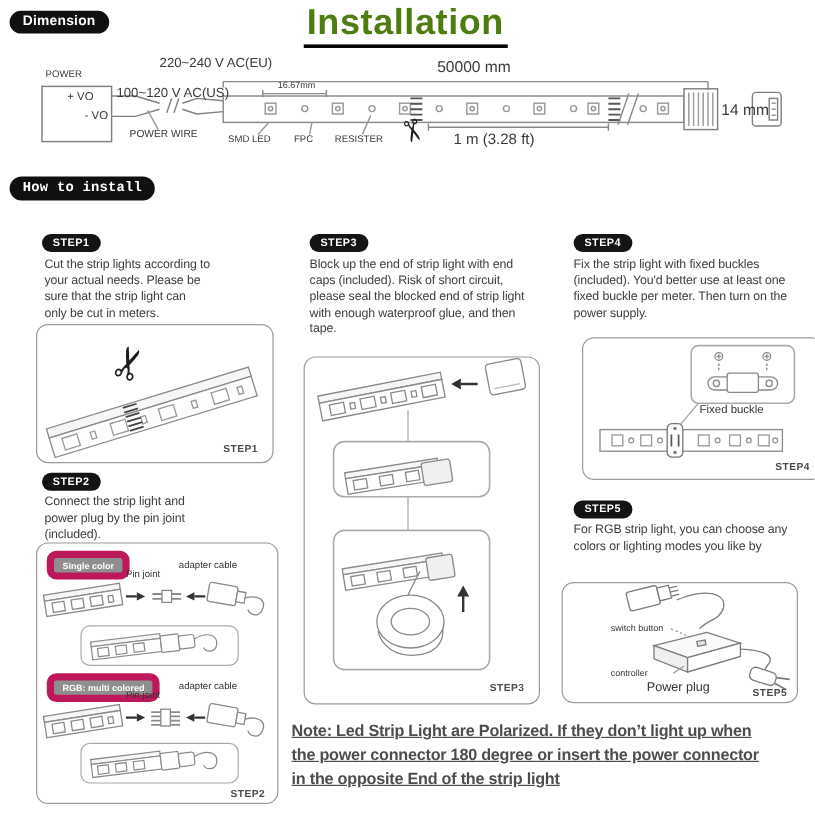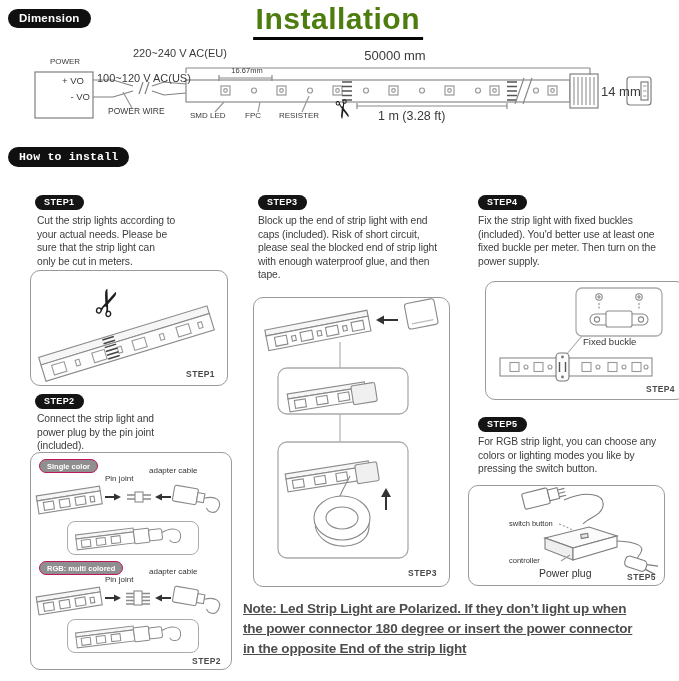--- a/index.html
+++ b/index.html
@@ -21,21 +21,21 @@
   .step-badge {
     position:absolute; background:#141414; color:#fff; border-radius:8px;
     padding:2px 9px 2.5px; font-size:9px; font-weight:800; letter-spacing:.4px;
   }
   .step-badge::after {
     content:""; position:absolute; bottom:-4px; right:3px;
     border:5px solid transparent; border-top-color:#141414; border-right-width:2px;
     transform: skewX(-18deg);
   }
   .gray-badge {
-    position:absolute; background:#8f8f8f; color:#fff; border:1px solid #be185d;
+    position:absolute; background:#8f8f8f; color:#fff; border:6px solid #be185d;
     border-radius:8px; padding:1.5px 7px; font-size:7.5px; font-weight:700;
   }
   
   .title {
     position:absolute; top:2px; left:50%; transform:translateX(-51%);
     font-size:30px; font-weight:800; letter-spacing:.5px; color:#4d7c0f;
     border-bottom:3px solid #050505; padding:0 3px 1px;
   }
   
   .step-text { position:absolute; font-size:10.3px; line-height:13.5px; color:#3d3d3d; letter-spacing:-.1px; }
@@ -134,22 +134,22 @@
       </g>
 
       <g stroke="#999">
         <path d="M224,60 l-9,10"></path>
         <path d="M260,60 l-2,10"></path>
         <path d="M309,54 l-7,16"></path>
       </g>
     </g>
   </svg>
 
-  <div class="dlabel" style="left:38px; top:57px; width:54px; text-align:center; font-size:8px;">POWER</div>
-  <div class="dlabel" style="left:56px; top:75px; width:34px; text-align:center; font-size:9.5px;">+ VO</div>
+  <div class="dlabel" style="left:38px; top:57px; width:54px; font-size:8px;">POWER</div>
+  <div class="dlabel" style="left:56px; top:75px; width:34px; text-align:left; font-size:9.5px;">+ VO</div>
   <div class="dlabel" style="left:56px; top:91px; width:34px; text-align:right; font-size:9.5px;">- VO</div>
   <div class="dlabel" style="left:97px; top:47px; font-size:11px;margin-left:36px;">220~240 V AC(EU)</div>
   <div class="dlabel" style="left:97px; top:72px; font-size:11px;">100~120 V AC(US)</div>
   <div class="dlabel" style="left:108px; top:106px; font-size:8.5px;">POWER WIRE</div>
   <div class="dlabel" style="left:355px; top:48px; width:80px; text-align:center; font-size:13px;">50000 mm</div>
   <div class="dlabel" style="left:220px; top:66px; width:54px; text-align:center; font-size:7.5px;">16.67mm</div>
   <div class="dlabel" style="left:601px; top:84px; font-size:13px;">14 mm</div>
   <div class="dlabel" style="left:378px; top:109px; font-size:12.5px;">1 m (3.28 ft)</div>
   <div class="dlabel" style="left:190px; top:111px; font-size:8px;">SMD LED</div>
   <div class="dlabel" style="left:245px; top:111px; font-size:8px;">FPC</div>
@@ -411,21 +411,20 @@
     <div class="slabel" style="left:97px; top:54px; font-size:9.5px;">Fixed buckle</div>
     <div class="figlabel" style="right:10px; bottom:5px;">STEP4</div>
   </div>
 
   <div class="step-badge" style="left:478px; top:417px;">
     <span>STEP5</span>
   </div>
   <div class="step-text" style="left:478px; top:435px;">
     <div>For RGB strip light, you can choose any</div>
     <div>colors or lighting modes you like by</div>
-    <div>pressing the switch button.</div>
   </div>
   <div class="fig" style="left:468px; top:485px; width:197px; height:101px;">
     <svg style="left:0;top:0" width="194" height="98" viewBox="0 0 194 98">
       <g stroke="#7d7d7d" fill="#fff" stroke-width="1.1">
         <g transform="translate(52,6) rotate(-14)">
           <rect x="0" y="2" width="26" height="16" rx="2"></rect>
           <rect x="26" y="4.5" width="10" height="11"></rect>
           <path d="M36,7 h7 M36,10.5 h7 M36,14 h7"></path>
         </g>
         <path d="M95,14 C118,4 136,8 134,20 C132,30 120,31 114,38" fill="none"></path>

